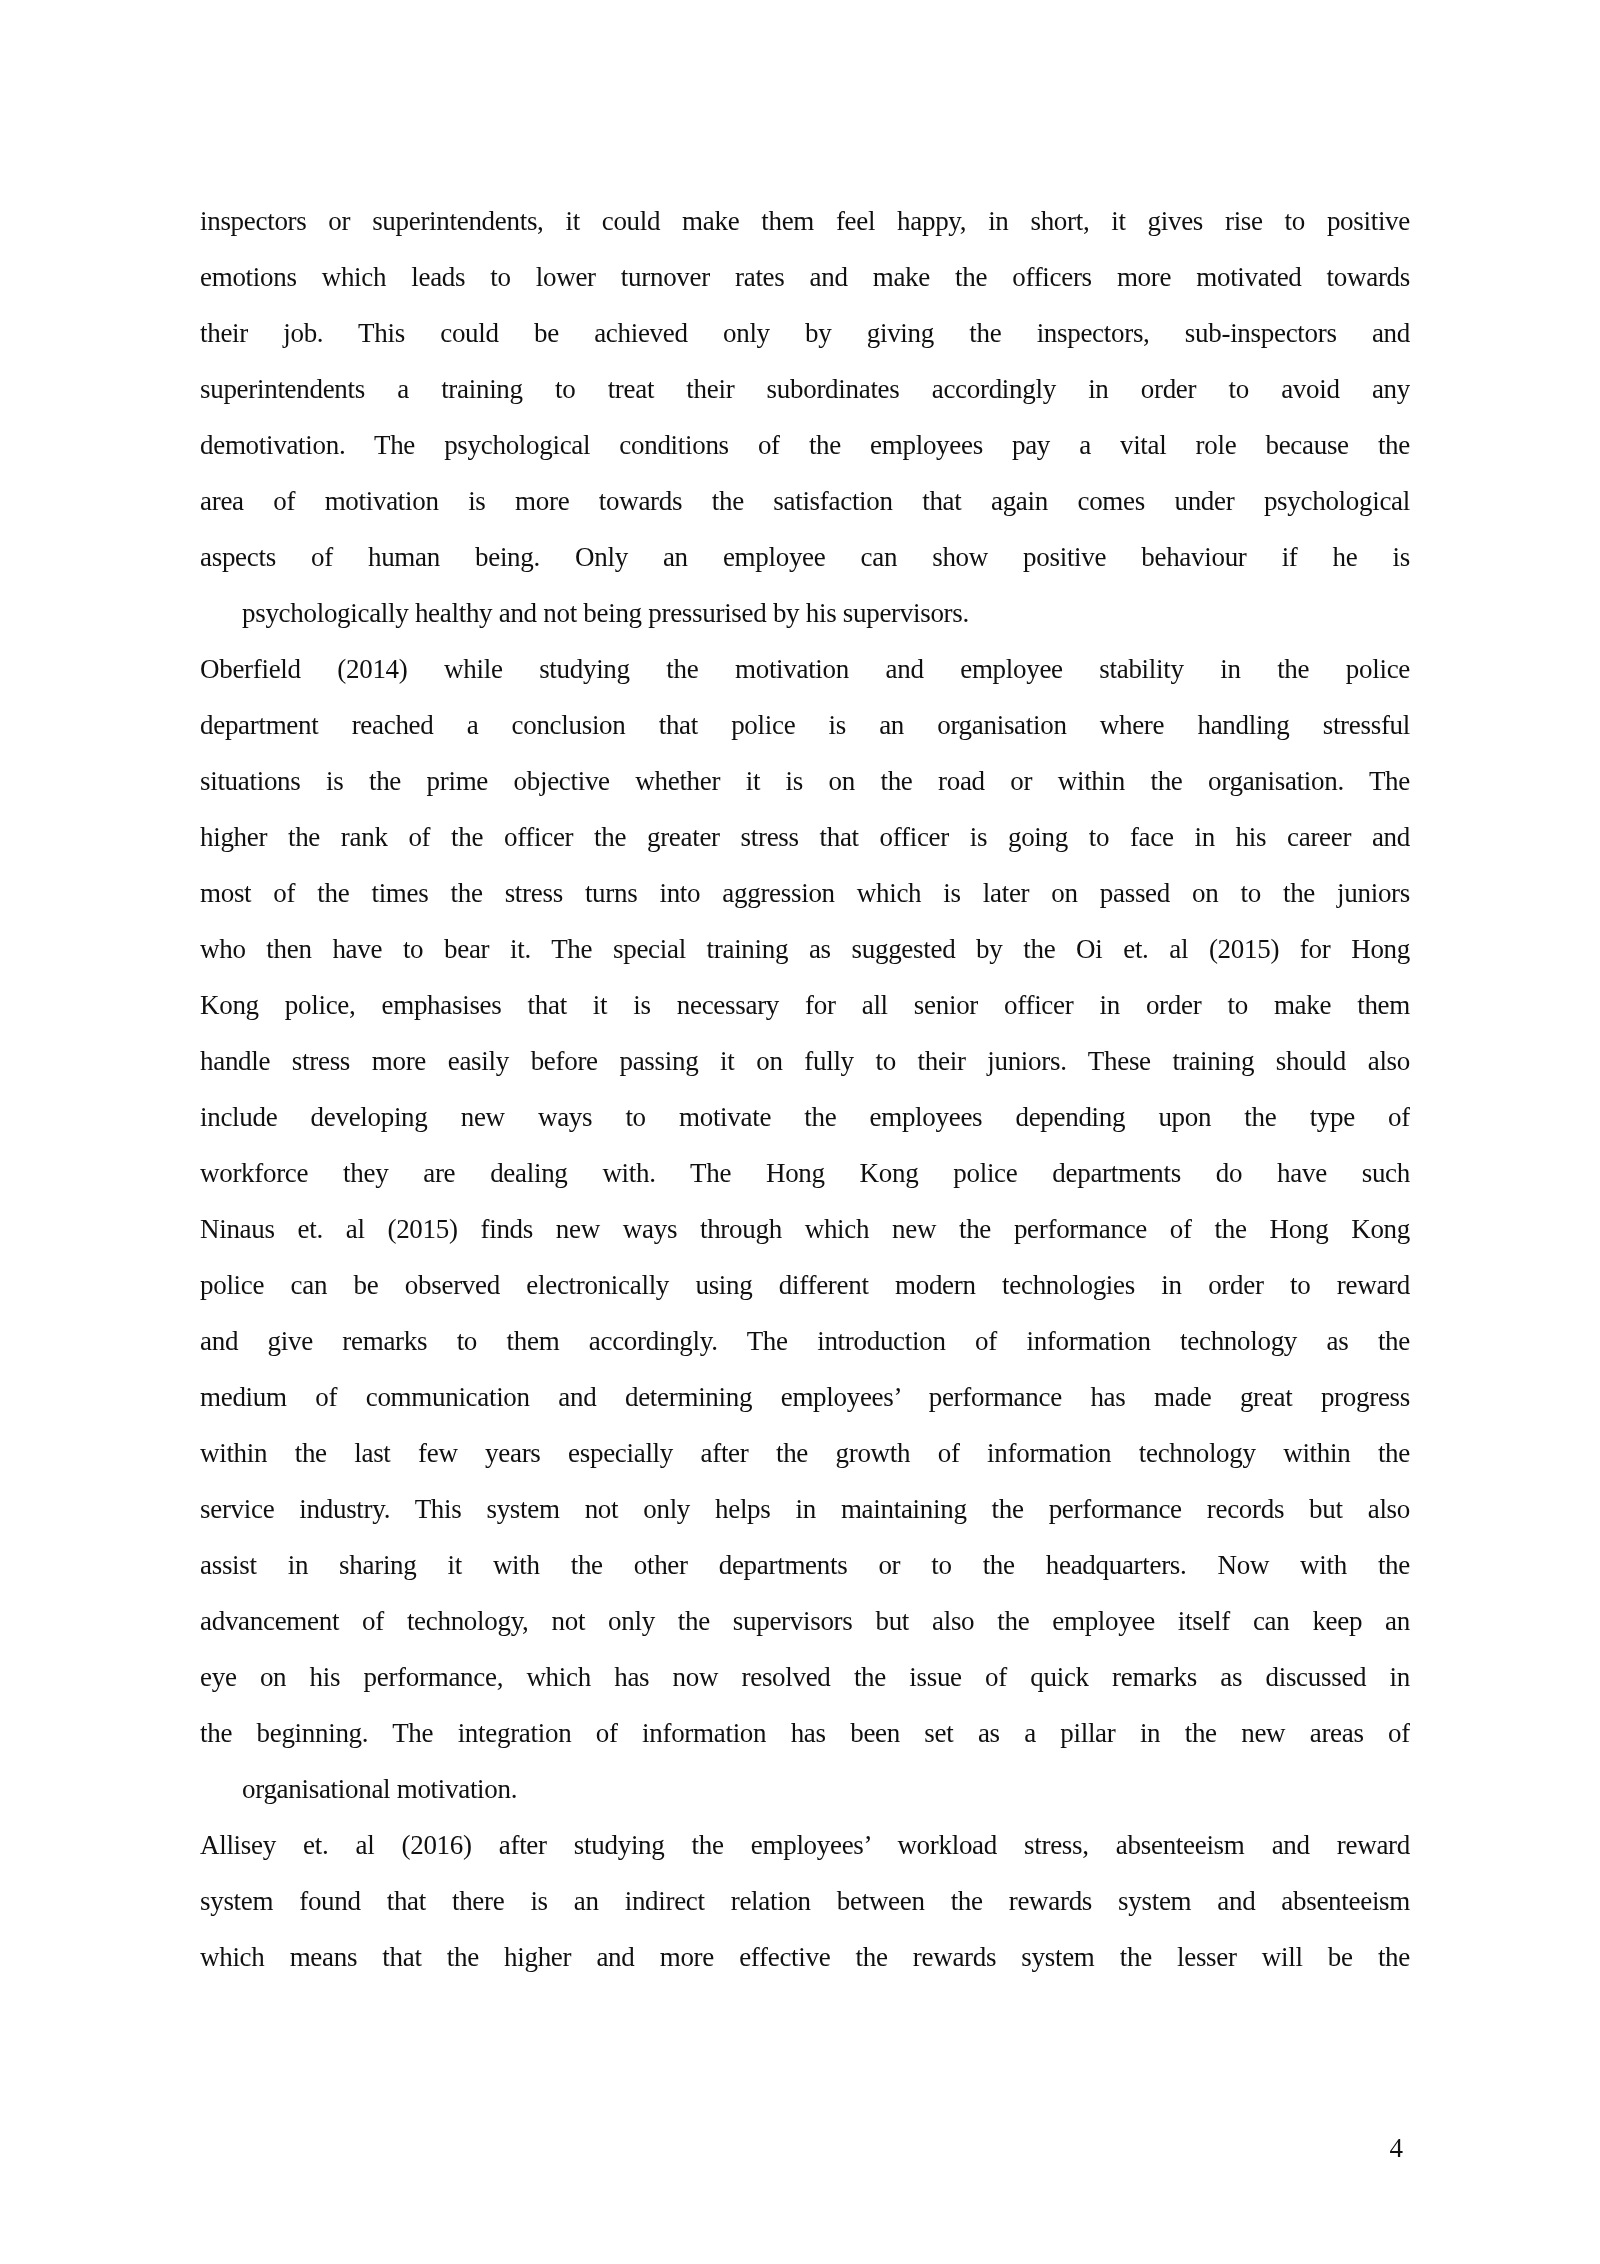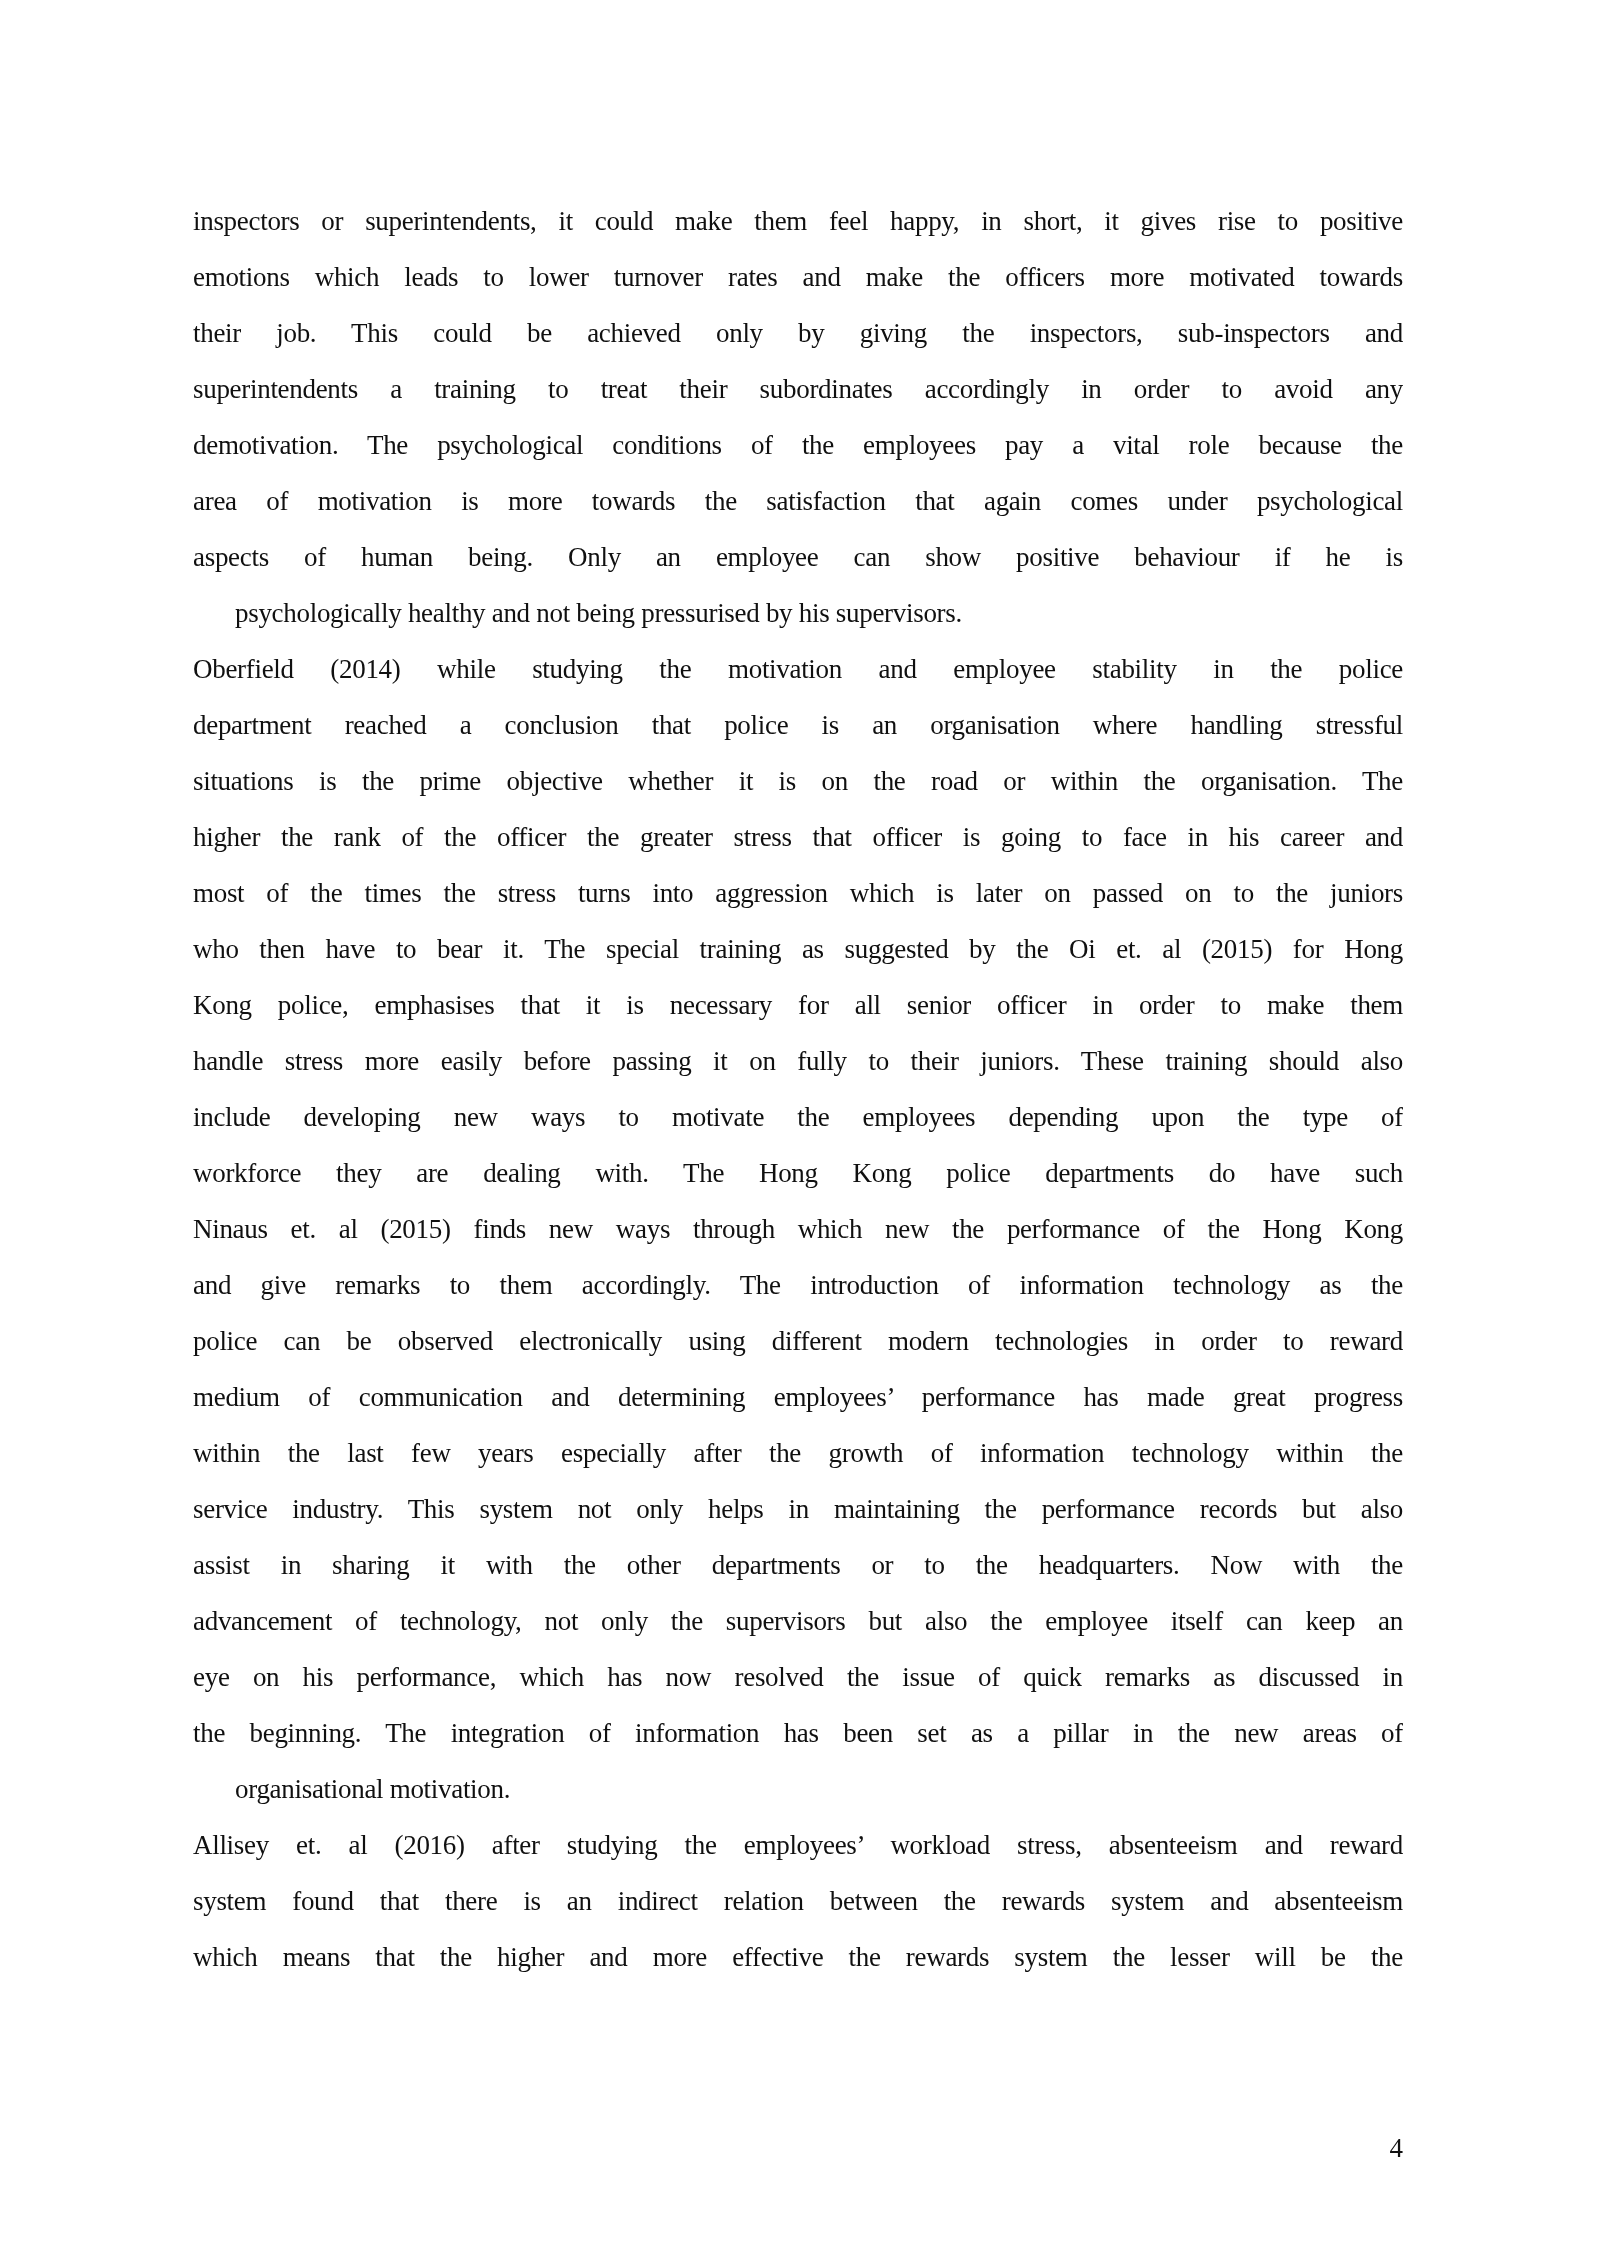--- a/index.html
+++ b/index.html
@@ -11,21 +11,21 @@
     position: relative;
     width: 1600px;
     height: 2264px;
     background: #ffffff;
     color: #101010;
     font-family: "Liberation Serif", "DejaVu Serif", serif;
     overflow: hidden;
   }
   .page-body {
     position: absolute;
-    left: 193px;
+    left: 200px;
     top: 193px;
     width: 1210px;
   }
   .paragraph {
     margin: 0;
     padding: 0;
   }
   .line {
     height: 56px;
     line-height: 56px;
@@ -76,22 +76,22 @@
         <div class="line justified">higher the rank of the officer the greater stress that officer is going to face in his career and</div>
         <div class="line justified">most of the times the stress turns into aggression which is later on passed on to the juniors</div>
         <div class="line justified">who then have to bear it. The special training as suggested by the Oi et. al (2015) for Hong</div>
         <div class="line justified">Kong police, emphasises that it is necessary for all senior officer in order to make them</div>
         <div class="line justified">handle stress more easily before passing it on fully to their juniors. These training should also</div>
         <div class="line justified">include developing new ways to motivate the employees depending upon the type of</div>
         <div class="line justified">workforce they are dealing with. The Hong Kong police departments do have such</div>
       </div>
       <div class="paragraph">
         <div class="line justified">Ninaus et. al (2015) finds new ways through which new the performance of the Hong Kong</div>
+        <div class="line justified">police can be observed electronically using different modern technologies in order to reward</div>
         <div class="line justified">and give remarks to them accordingly. The introduction of information technology as the</div>
-        <div class="line justified">police can be observed electronically using different modern technologies in order to reward</div>
         <div class="line justified">medium of communication and determining employees’ performance has made great progress</div>
         <div class="line justified">within the last few years especially after the growth of information technology within the</div>
         <div class="line justified">service industry. This system not only helps in maintaining the performance records but also</div>
         <div class="line justified">assist in sharing it with the other departments or to the headquarters. Now with the</div>
         <div class="line justified">advancement of technology, not only the supervisors but also the employee itself can keep an</div>
         <div class="line justified">eye on his performance, which has now resolved the issue of quick remarks as discussed in</div>
         <div class="line justified">the beginning. The integration of information has been set as a pillar in the new areas of</div>
         <div class="line last-line">organisational motivation.</div>
       </div>
       <div class="paragraph">

